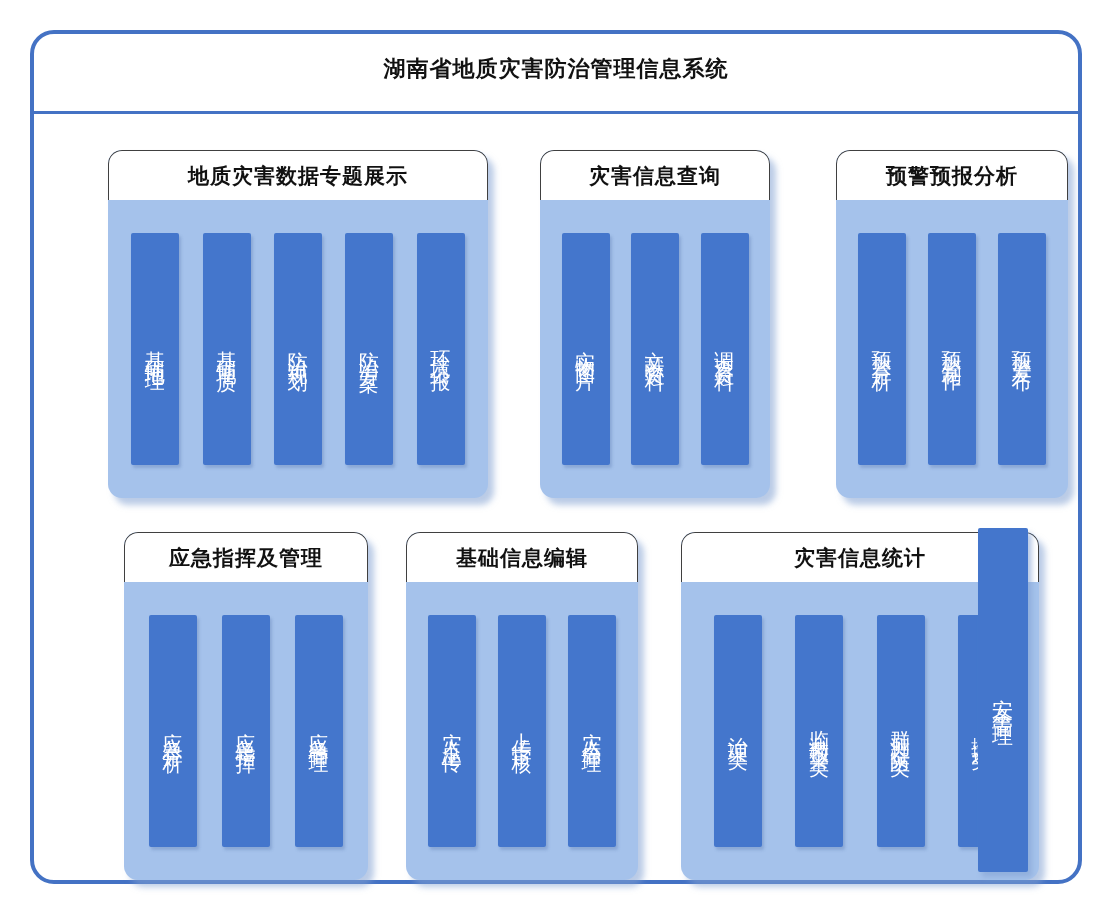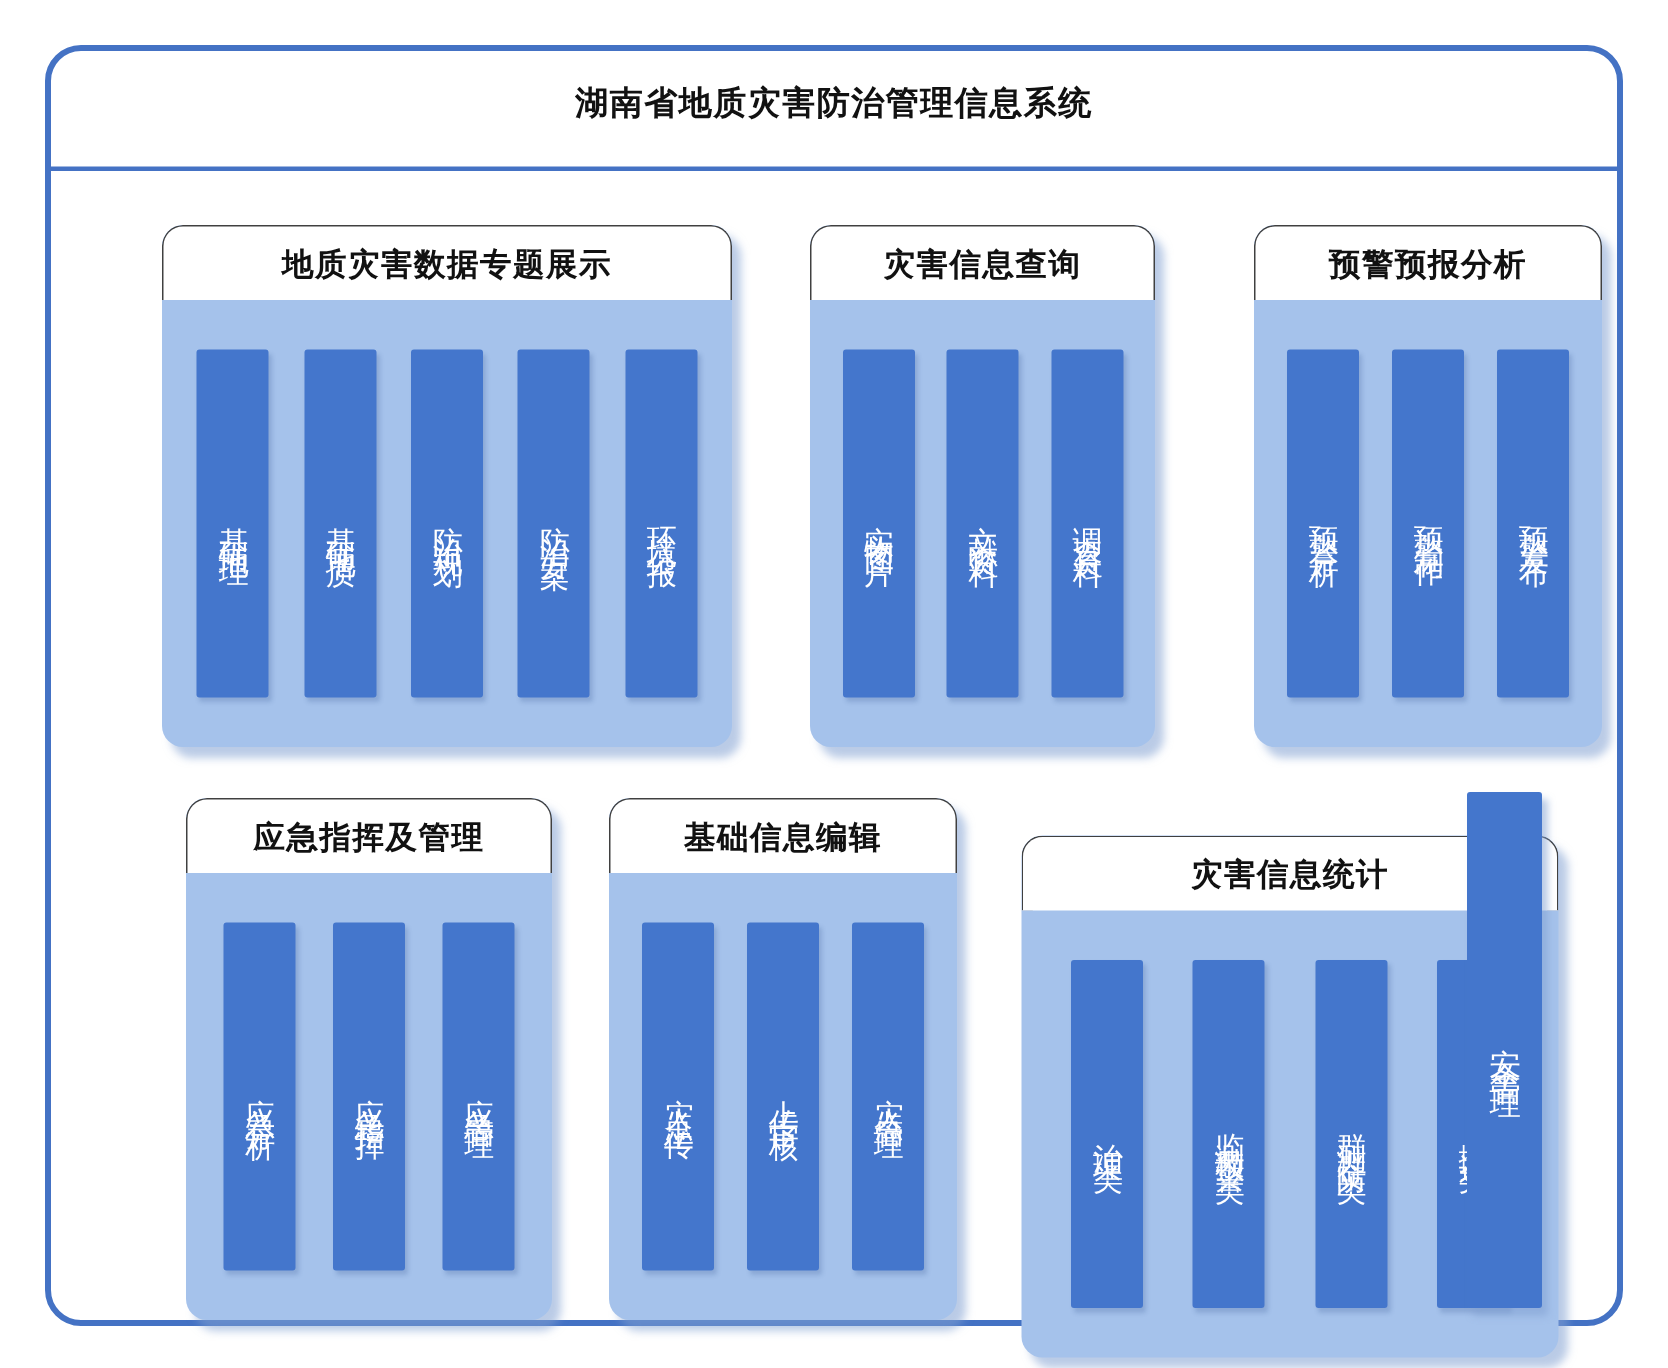--- a/index.html
+++ b/index.html
@@ -59,21 +59,21 @@
     writing-mode:vertical-lr;text-orientation:upright;
     box-shadow:2px 3px 3px rgba(60,90,150,0.25);
   }
 
   
   .g1{left:72px; top:150px; width:380px; height:348px;}
   .g2{left:504px;top:150px; width:230px; height:348px;}
   .g3{left:800px;top:150px; width:232px; height:348px;text-decoration:underline;}
   .g4{left:88px; top:532px; width:244px; height:348px;}
   .g5{left:370px;top:532px; width:232px; height:348px;}
-  .g6{left:645px;top:557px; width:358px; height:348px;}
+  .g6{left:645px;top:532px; width:358px; height:348px;}
 
   
   .side-bar{
     position:absolute;left:978px;top:528px;width:50px;height:344px;
     background:var(--bar-fill);border-radius:2px;
     color:#ffffff;font-size:21px;letter-spacing:9px;line-height:1;
     display:flex;align-items:center;justify-content:center;
     writing-mode:vertical-lr;text-orientation:upright;
     box-shadow:4px 5px 5px var(--shadow);
   }

